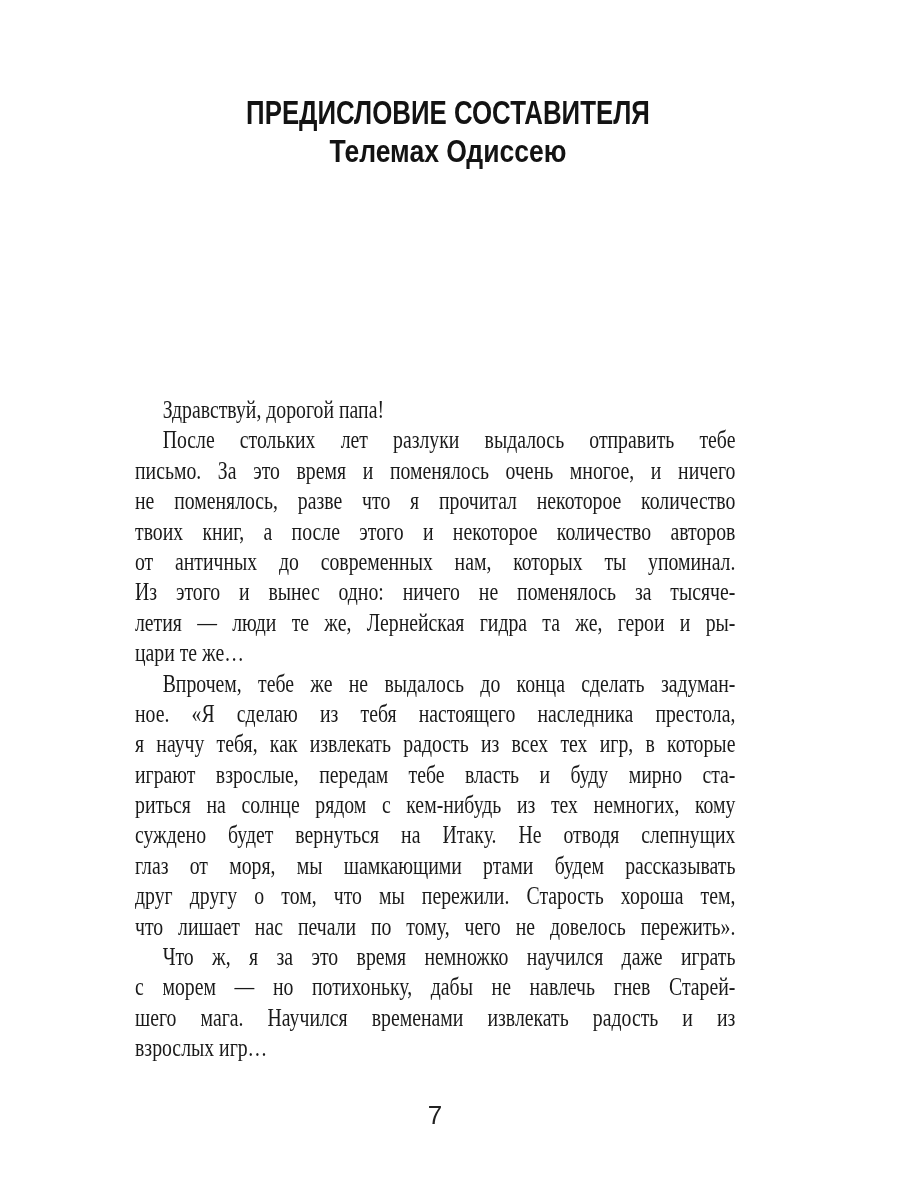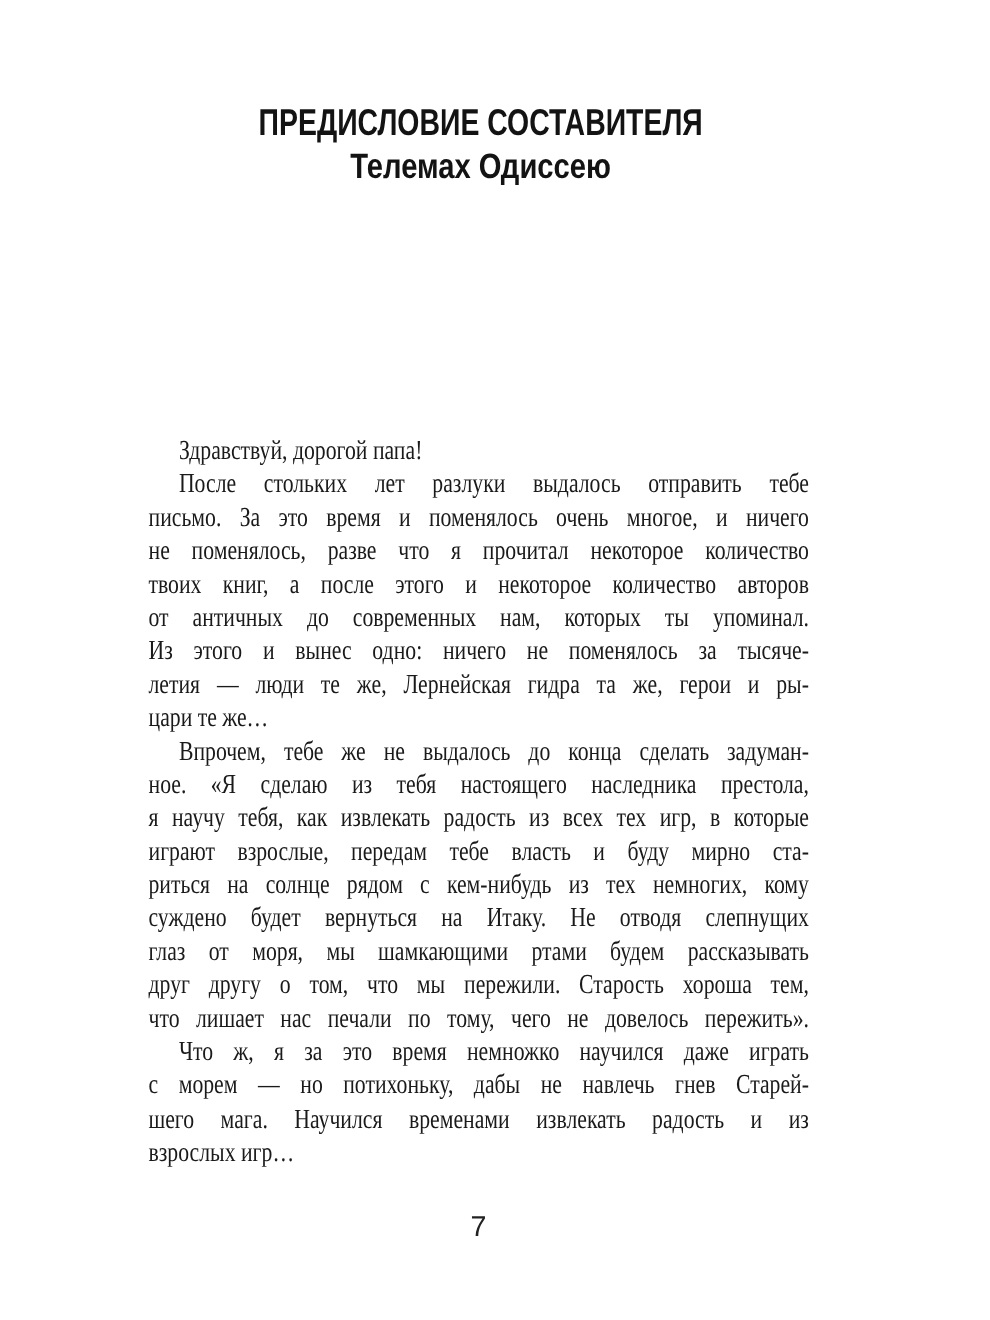--- a/index.html
+++ b/index.html
@@ -11,21 +11,21 @@
   }
   body {
     background: #ffffff;
     position: relative;
     font-family: "Liberation Serif", serif;
     color: #161616;
     -webkit-font-smoothing: antialiased;
   }
   .heading {
     position: absolute;
-    left: 137px;
+    left: 148px;
     top: 93px;
     width: 600px;
     text-align: center;
     font-family: "Liberation Sans", sans-serif;
     font-weight: 700;
     color: #131313;
   }
   .title {
     font-size: 34px;
     line-height: 39px;

